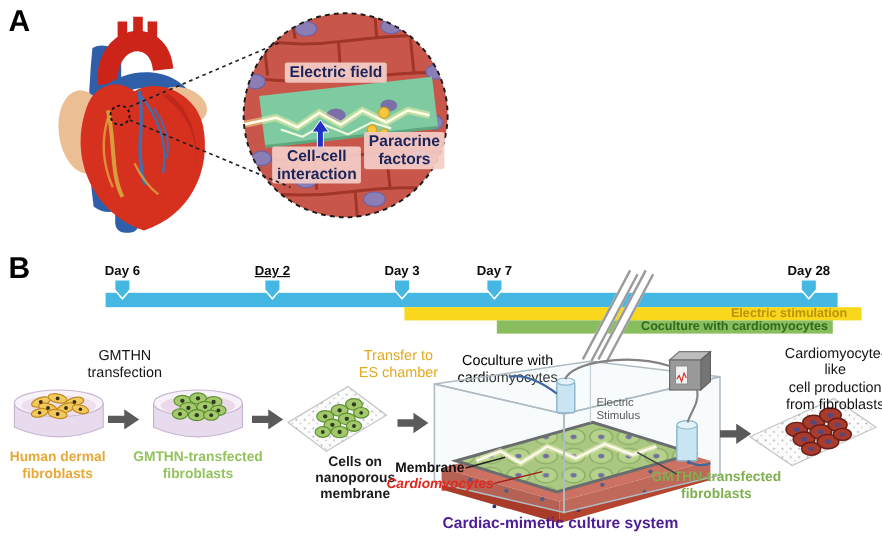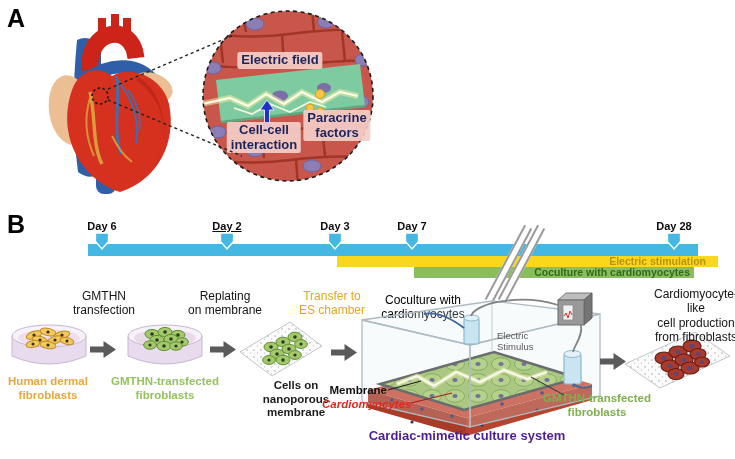--- a/index.html
+++ b/index.html
@@ -125,22 +125,20 @@
       <span style="padding-right:12px;display:inline-block;">Electric stimulation</span></div>
   <div class="bar bar-label rgt" style="left:414px;top:267px;width:280px;height:11px;background:#8ABD5E;
        color:#2F6B1E;box-sizing:border-box;">
       <span style="padding-right:4px;display:inline-block;">Coculture with cardiomyocytes</span></div>
 
   <div class="slash" style="left:504px;top:222px;"></div>
   <div class="slash" style="left:517px;top:222px;"></div>
 
   <div class="abs ctr heading prel" style="left:104px;top:289px;">GMTHN
 transfection</div>
-  <div class="abs ctr heading prel" style="left:225px;top:289px;">Replating
-on membrane</div>
   <div class="abs ctr heading prel" style="left:332px;top:289px;color:#E2A81F;">Transfer to
 ES chamber</div>
   <div class="abs ctr heading prel" style="left:423px;top:293px;color:#000000;">Coculture with
 cardiomyocytes</div>
 
   <svg class="abs" style="left:8px;top:322px;" width="82" height="52" viewBox="0 0 82 52">
     <path d="M4,14 L4,34 Q41,50 78,34 L78,14 Q41,28 4,14 Z" fill="#E9DBEE" stroke="#C7B6D2" stroke-width="1"></path>
     <ellipse cx="41" cy="14" rx="37" ry="11" fill="#F7F2F9" stroke="#C7B6D2" stroke-width="1"></ellipse>
     <ellipse cx="41" cy="16" rx="31" ry="8.5" fill="#EFDFEC"></ellipse>
     <g fill="#F2C95C" stroke="#C08A22" stroke-width="1">

